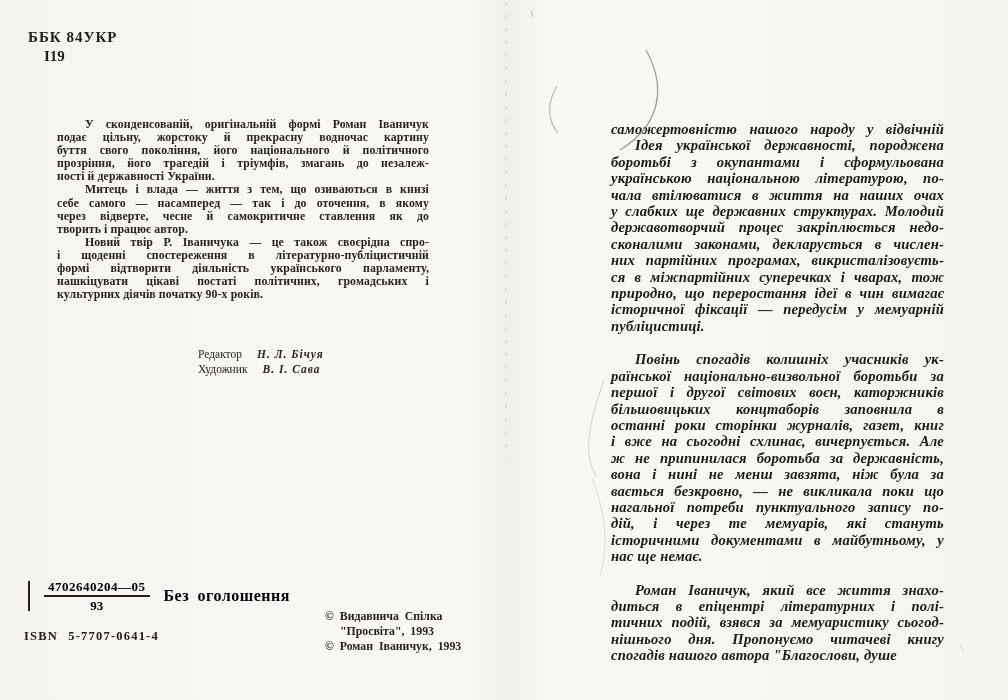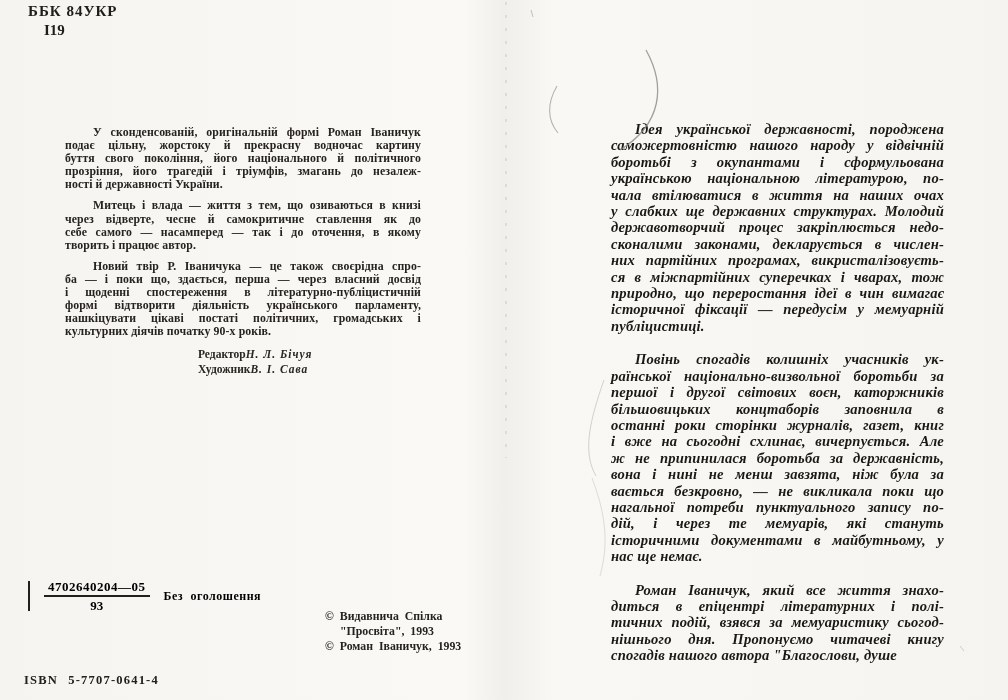--- a/index.html
+++ b/index.html
@@ -6,36 +6,36 @@
   body{
     width:1008px;height:700px;position:relative;overflow:hidden;
     background:linear-gradient(90deg,#f5f4f0 0%,#faf9f5 46%,#f0efeb 50%,#f9f8f4 55%,#f5f4f0 100%);
     font-family:"Liberation Serif",serif;color:#1f1d1a;
     -webkit-font-smoothing:antialiased;
   }
   .abs{position:absolute;}
   
   .line{text-align:justify;text-align-last:justify;white-space:nowrap;}
   .line.last{text-align-last:left;}
-  .para{margin:8px;}
+  .para{margin:0;}
   
-  .bbk{left:28px;top:2px;font-weight:bold;font-size:15px;line-height:19px;letter-spacing:1px;}
+  .bbk{left:28px;top:28px;font-weight:bold;font-size:15px;line-height:19px;letter-spacing:1px;}
   .bbk .idx{margin-left:16px;letter-spacing:0;}
   .annotation{left:57px;top:118px;width:372px;font-size:11.8px;line-height:13.1px;font-weight:bold;letter-spacing:.1px;color:#26231f;}
   .annotation .line.first{padding-left:28px;}
   .credits{left:198px;top:347px;font-size:11.5px;line-height:14.5px;color:#2a2722;}
-  .credits .role{font-weight:bold;margin-right:0;}
+  .credits .role{font-weight:normal;margin-right:15px;}
   .credits .name{font-style:italic;font-weight:bold;letter-spacing:1px;}
   .catalog{left:28px;top:579px;display:flex;align-items:center;color:#000000;}
   .catalog .bar{border-left:2.5px solid #23201c;height:30px;margin-right:14px;}
   .catalog .frac{text-align:center;font-weight:bold;font-size:13px;line-height:15px;}
   .catalog .num{border-bottom:2px solid #23201c;padding:0 4px 1px 4px;letter-spacing:.5px;}
   .catalog .den{padding-top:1px;}
-  .catalog .note{font-weight:bold;font-size:12px;margin-left:14px;letter-spacing:.5px;word-spacing:4px;}
-  .isbn{left:24px;top:629px;font-weight:bold;font-size:12.5px;letter-spacing:1.2px;word-spacing:6px;color:#23201c;margin-top:44px;}
+  .catalog .note{font-weight:bold;font-size:16px;margin-left:14px;letter-spacing:.5px;word-spacing:4px;}
+  .isbn{left:24px;top:629px;font-weight:bold;font-size:12.5px;letter-spacing:1.2px;word-spacing:6px;color:#23201c;}
   .copyright{left:325px;top:609px;font-weight:bold;font-size:11.8px;line-height:15px;color:#26231f;word-spacing:3px;}
   .copyright .l2{padding-left:15px;}
   
   .memoir{left:611px;top:121px;width:333px;font-style:italic;font-weight:bold;
           font-size:14.6px;line-height:16.4px;letter-spacing:.2px;color:#1b1916;}
   .memoir .para{margin:0 0 17px 0;}
   .memoir .line.first{padding-left:24px;}
   svg.artifacts{left:0;top:0;pointer-events:none;}
 </style>
 </head>
@@ -49,27 +49,26 @@
 <div class="abs annotation">
   <div class="para">
       <div class="line first">У сконденсованій, оригінальній формі Роман Іваничук</div>
       <div class="line">подає цільну, жорстоку й прекрасну водночас картину</div>
       <div class="line">буття свого покоління, його національного й політичного</div>
       <div class="line">прозріння, його трагедій і тріумфів, змагань до незалеж-</div>
       <div class="line last">ності й державності України.</div>
     </div>
   <div class="para">
       <div class="line first">Митець і влада — життя з тем, що озиваються в книзі</div>
+      <div class="line">себе самого — насамперед — так і до оточення, в якому</div>
       <div class="line">через відверте, чесне й самокритичне ставлення як до</div>
-      <div class="line">себе самого — насамперед — так і до оточення, в якому</div>
       <div class="line last">творить і працює автор.</div>
     </div>
   <div class="para">
       <div class="line first">Новий твір Р. Іваничука — це також своєрідна спро-</div>
-      <div class="line">ба — і поки що, здається, перша — через власний досвід</div>
       <div class="line">і щоденні спостереження в літературно-публіцистичній</div>
       <div class="line">формі відтворити діяльність українського парламенту,</div>
       <div class="line">нашкіцувати цікаві постаті політичних, громадських і</div>
       <div class="line last">культурних діячів початку 90-х років.</div>
     </div>
 </div>
 
 <div class="abs credits">
   <div>
     <span class="role">Редактор</span><span class="name">Н. Л. Бічуя</span>
@@ -91,22 +90,22 @@
 <div class="abs isbn">ISBN 5-7707-0641-4</div>
 
 <div class="abs copyright">
   <div>© Видавнича Спілка</div>
   <div class="l2">"Просвіта", 1993</div>
   <div>© Роман Іваничук, 1993</div>
 </div>
 
 <div class="abs memoir">
   <div class="para">
+      <div class="line">саможертовністю нашого народу у відвічній</div>
       <div class="line first">Ідея української державності, породжена</div>
-      <div class="line">саможертовністю нашого народу у відвічній</div>
       <div class="line">боротьбі з окупантами і сформульована</div>
       <div class="line">українською національною літературою, по-</div>
       <div class="line">чала втілюватися в життя на наших очах</div>
       <div class="line">у слабких ще державних структурах. Молодий</div>
       <div class="line">державотворчий процес закріплюється недо-</div>
       <div class="line">сконалими законами, декларується в числен-</div>
       <div class="line">них партійних програмах, викристалізовуєть-</div>
       <div class="line">ся в міжпартійних суперечках і чварах, тож</div>
       <div class="line">природно, що переростання ідеї в чин вимагає</div>
       <div class="line">історичної фіксації — передусім у мемуарній</div>

